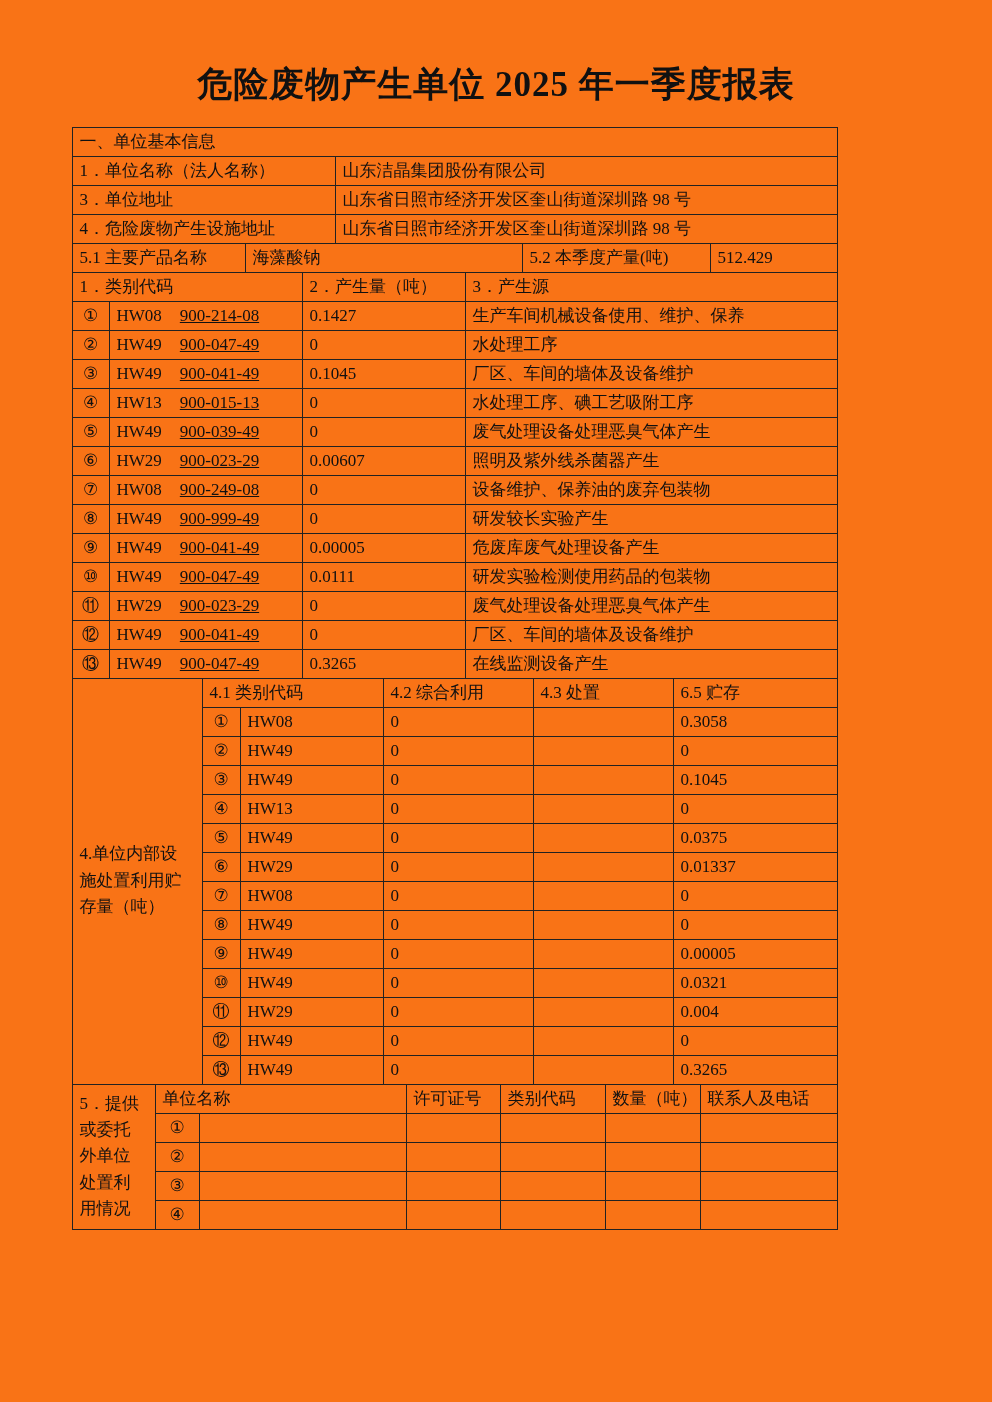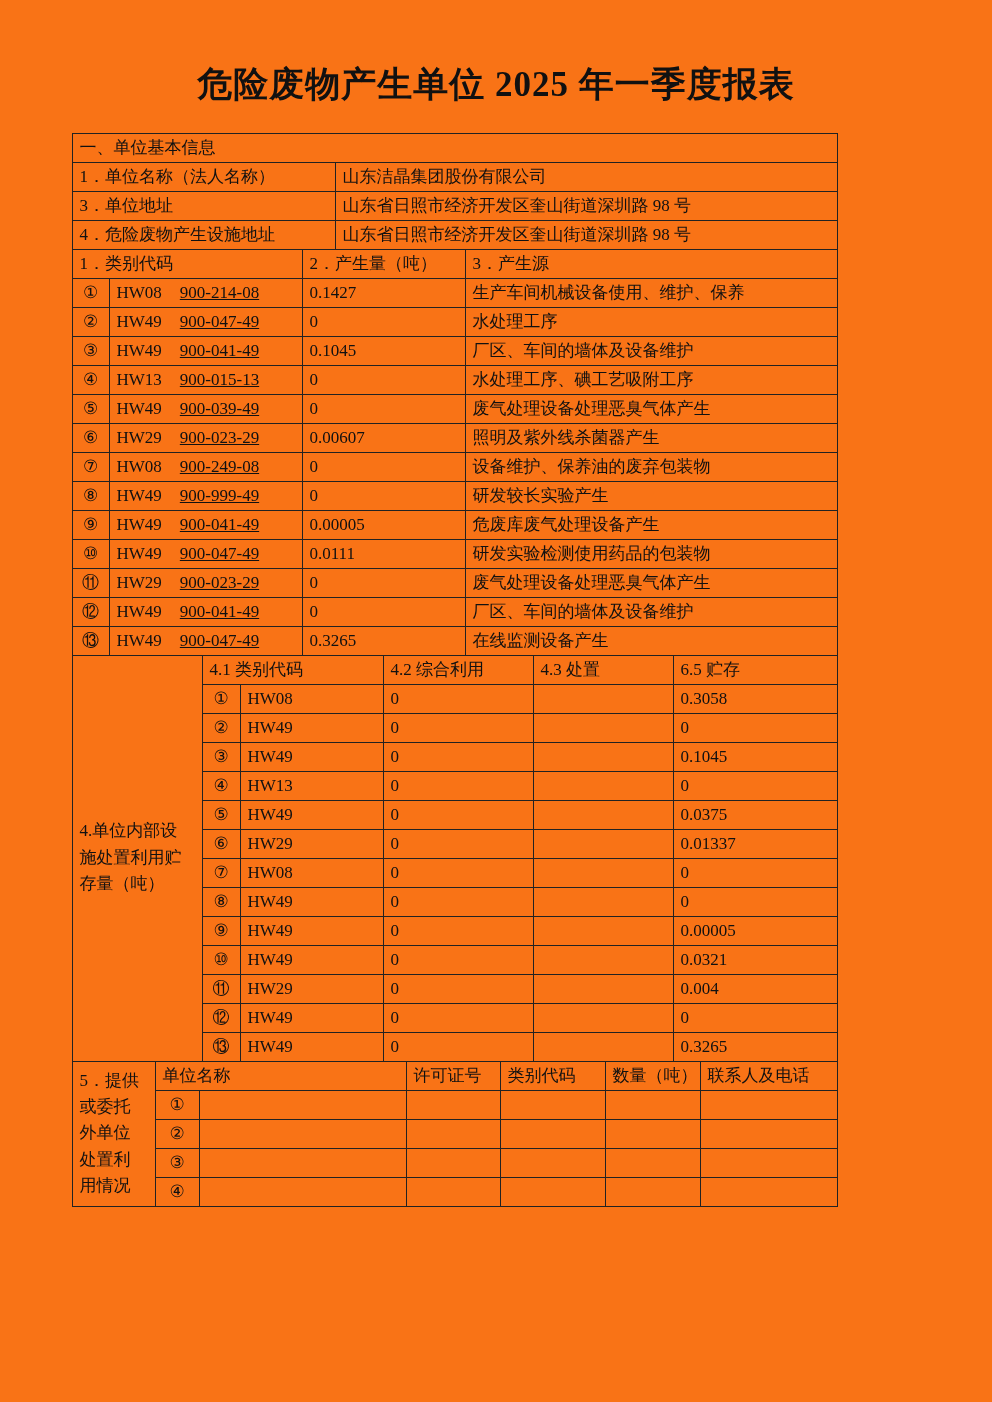--- a/index.html
+++ b/index.html
@@ -17,21 +17,21 @@
     margin: 0;
     padding-top: 66px;
     text-align: center;
     font-size: 35px;
     font-weight: bold;
     letter-spacing: 1px;
     line-height: 1.1;
   }
   .form {
     width: 849px;
-    margin: 28px auto 0 auto;
+    margin: 22px auto 0 auto;
   }
   table {
     border-collapse: collapse;
     table-layout: fixed;
     width: 765px;
   }
   table + table { margin-top: -1px; }
   td {
     border: 1px solid #222;
     font-size: 17px;
@@ -76,20 +76,36 @@
         <td>3．单位地址</td>
         <td>山东省日照市经济开发区奎山街道深圳路 98 号</td>
       </tr>
       <tr>
         <td>4．危险废物产生设施地址</td>
         <td>山东省日照市经济开发区奎山街道深圳路 98 号</td>
       </tr>
     </tbody>
       </table>
 
+    <table>
+      <colgroup>
+          <col style="width:173px">
+          <col style="width:277px">
+          <col style="width:188px">
+          <col style="width:127px">
+        </colgroup>
+      <tbody>
+          <tr>
+        <td>5.1 主要产品名称</td>
+        <td>海藻酸钠</td>
+        <td>5.2 本季度产量(吨)</td>
+        <td>512.429</td>
+      </tr>
+    </tbody>
+      </table>
 
     <table>
       <colgroup>
           <col style="width:37px">
           <col style="width:193px">
           <col style="width:163px">
           <col style="width:372px">
         </colgroup>
       <tbody>
       <tr>

